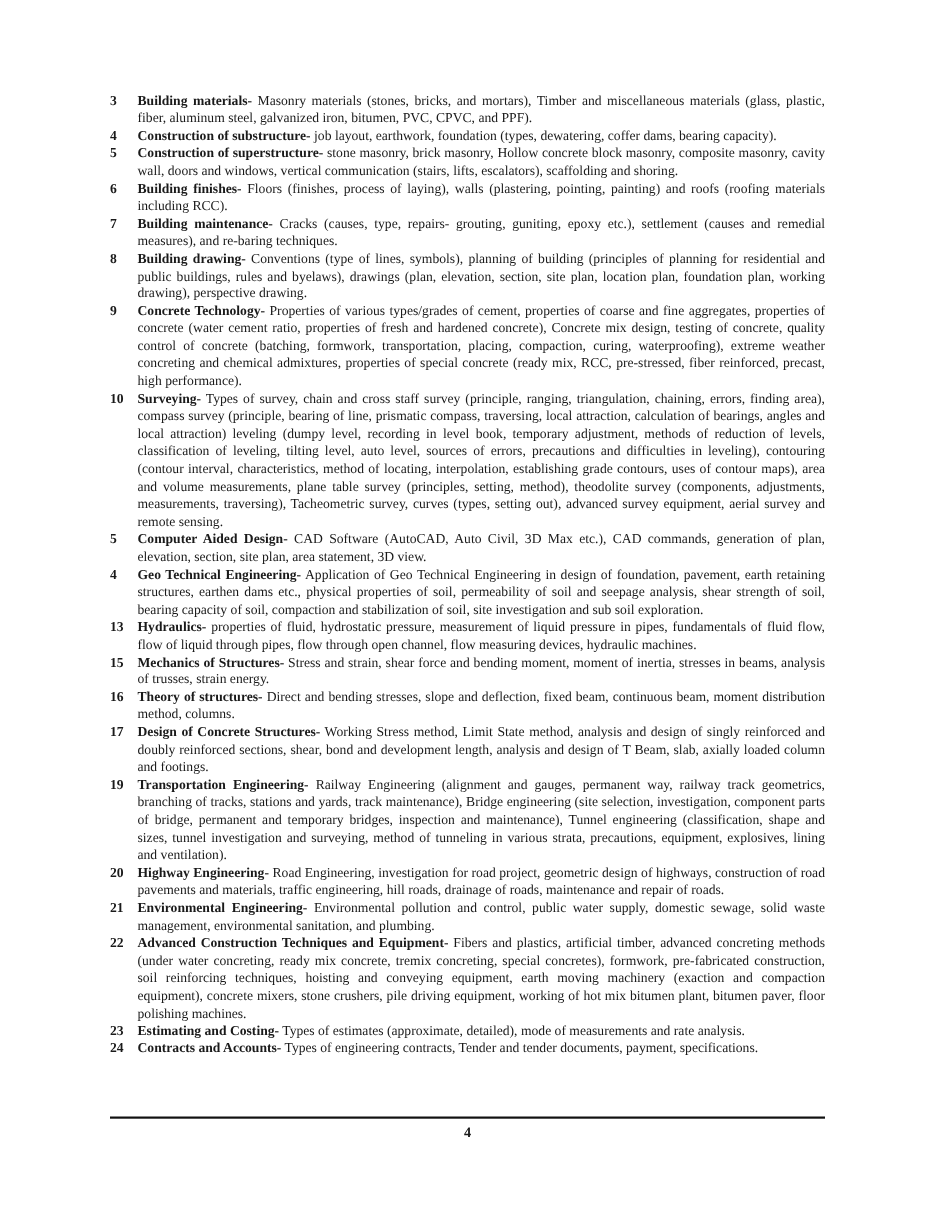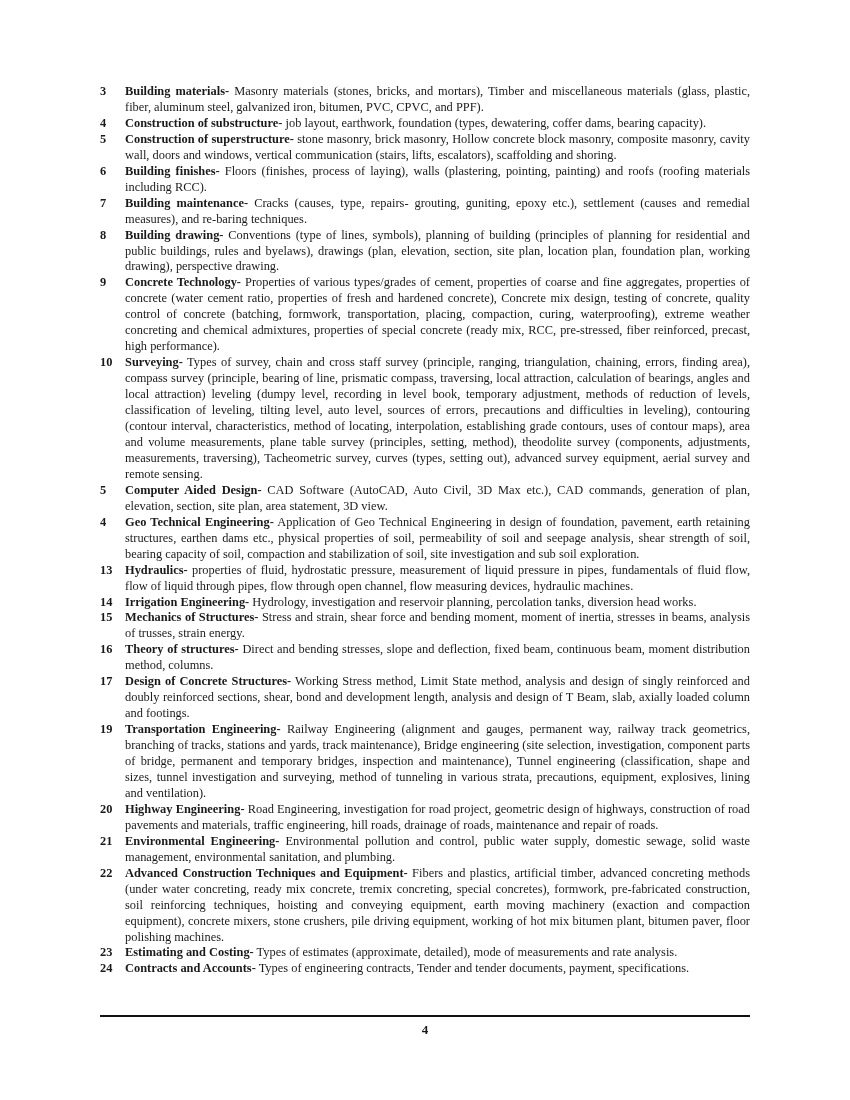--- a/index.html
+++ b/index.html
@@ -57,24 +57,20 @@
     </div>
     <div class="item">
       <div class="num">4</div>
       <div class="body"><span class="title">Geo Technical Engineering-</span><span> Application of Geo Technical Engineering in design of foundation, pavement, earth retaining structures, earthen dams etc., physical properties of soil, permeability of soil and seepage analysis, shear strength of soil, bearing capacity of soil, compaction and stabilization of soil, site investigation and sub soil exploration.</span></div>
     </div>
     <div class="item">
       <div class="num">13</div>
       <div class="body"><span class="title">Hydraulics-</span><span> properties of fluid, hydrostatic pressure, measurement of liquid pressure in pipes, fundamentals of fluid flow, flow of liquid through pipes, flow through open channel, flow measuring devices, hydraulic machines.</span></div>
     </div>
     <div class="item">
-      <div class="num">14</div>
-      <div class="body"><span class="title">Irrigation Engineering-</span><span> Hydrology, investigation and reservoir planning, percolation tanks, diversion head works.</span></div>
-    </div>
-    <div class="item">
       <div class="num">15</div>
       <div class="body"><span class="title">Mechanics of Structures-</span><span> Stress and strain, shear force and bending moment, moment of inertia, stresses in beams, analysis of trusses, strain energy.</span></div>
     </div>
     <div class="item">
       <div class="num">16</div>
       <div class="body"><span class="title">Theory of structures-</span><span> Direct and bending stresses, slope and deflection, fixed beam, continuous beam, moment distribution method, columns.</span></div>
     </div>
     <div class="item">
       <div class="num">17</div>
       <div class="body"><span class="title">Design of Concrete Structures-</span><span> Working Stress method, Limit State method, analysis and design of singly reinforced and doubly reinforced sections, shear, bond and development length, analysis and design of T Beam, slab, axially loaded column and footings.</span></div>

